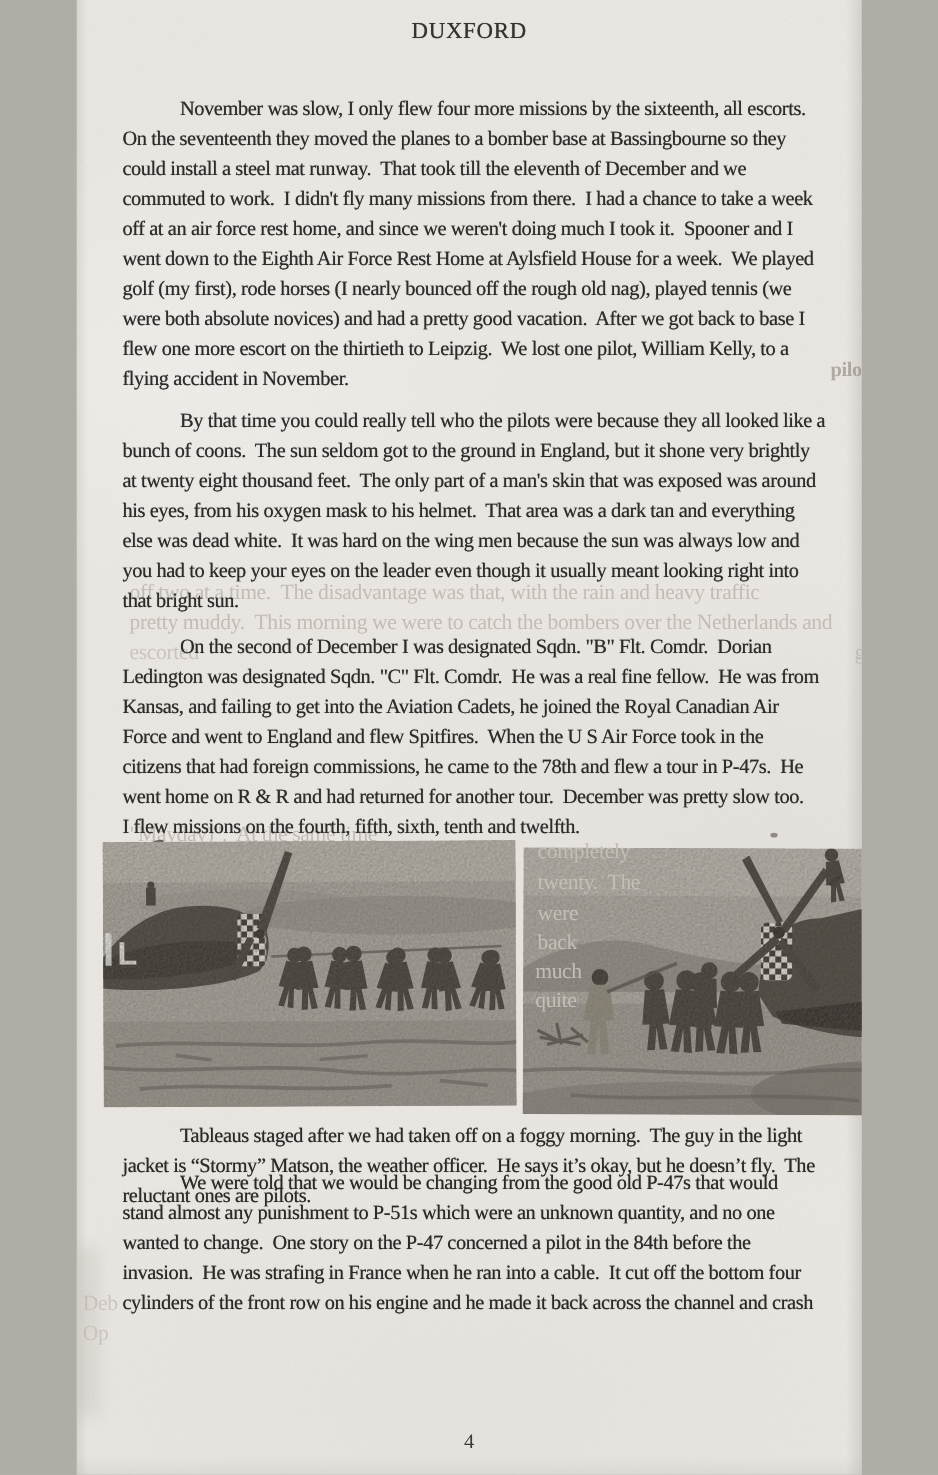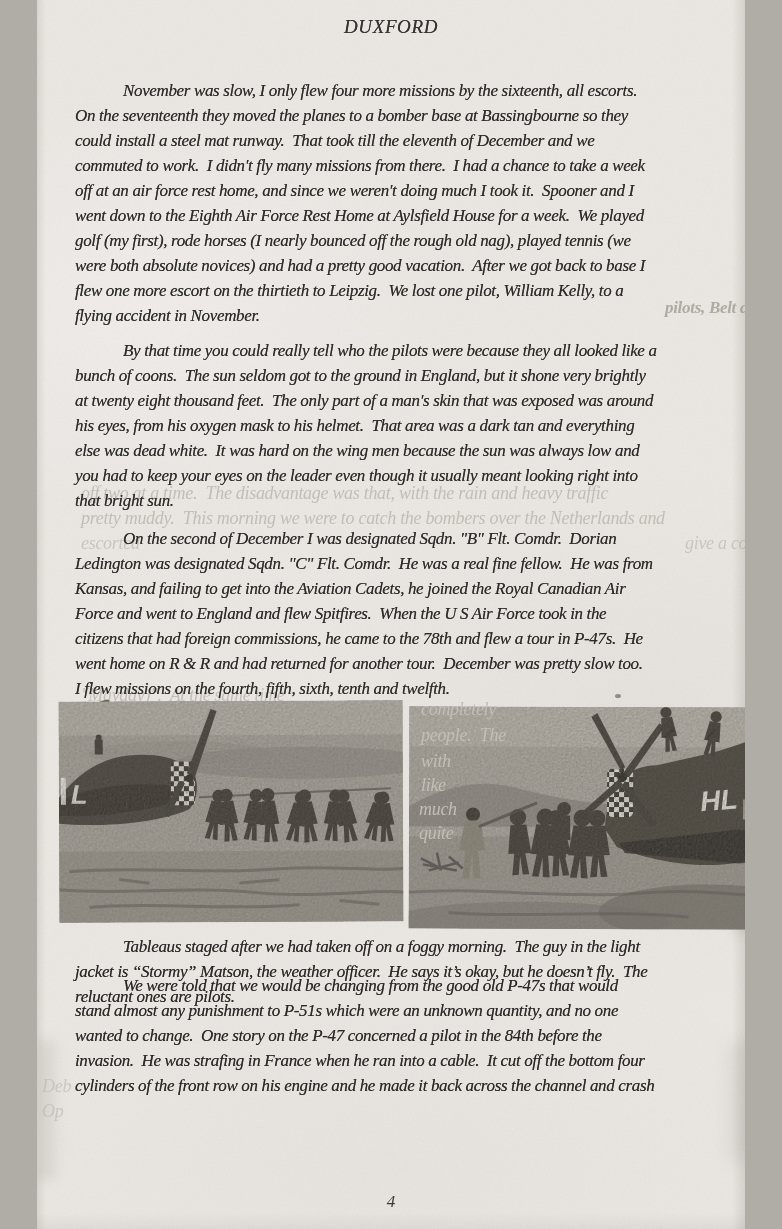--- a/index.html
+++ b/index.html
@@ -1,26 +1,25 @@
 <!DOCTYPE html>
 <html><head>
 <meta charset="utf-8">
 <style>
   * { margin:0; padding:0; box-sizing:border-box; }
   html,body { background:#b0aca6; }
   .page {
-    position:relative; width:708px; height:1229px; margin:0 auto;
+    position:relative; width:654px; height:1229px; margin:0 auto;
     background:#ebe8e4; overflow:hidden;
     font-family:"Liberation Serif","DejaVu Serif",serif;
     color:#2b2a28;
     background-image:
       radial-gradient(420px 300px at 15% 25%, rgba(244,242,239,.55), transparent 70%),
       radial-gradient(500px 380px at 85% 60%, rgba(223,219,214,.5), transparent 70%),
       radial-gradient(600px 300px at 50% 95%, rgba(228,225,220,.6), transparent 75%);
-    font-style: italic;
   }
   .hdr {
     position:absolute; left:0; right:0; top:16px; text-align:center;
     font-size:19px; letter-spacing:.6px; color:#33312f;
     text-shadow:0 0 .6px rgba(45,42,40,.8);
   }
   .tb {
     position:absolute; left:38px; width:744px;
     font-size:17px; line-height:25px; letter-spacing:-.35px;
     white-space:pre-wrap; text-indent:48px;
@@ -58,23 +57,23 @@
   <div class="wash" style="left:0px;top:1040px;width:18px;height:140px;background:rgba(182,178,170,.3);filter:blur(6px);"></div>
   <div class="wash" style="left:740px;top:90px;width:42px;height:240px;background:rgba(197,193,186,.28);filter:blur(7px);"></div>
 
   <div class="bleed strong" style="left:628px;top:296px;font-size:17px;">pilots, Belt and Smith.</div>
   <div class="bleed" style="left:44px;top:481px;">off two at a time.  The disadvantage was that, with the rain and heavy traffic</div>
   <div class="bleed" style="left:44px;top:506px;">pretty muddy.  This morning we were to catch the bombers over the Netherlands and</div>
   <div class="bleed" style="left:44px;top:531px;opacity:.8;">escorted</div>
   <div class="bleed" style="left:648px;top:531px;opacity:.8;">give a coup</div>
   <div class="bleed" style="left:44px;top:683px;">"Mayday)".  At the same time</div>
   <div class="bleed" style="left:384px;top:697px;z-index:4;">completely</div>
-  <div class="bleed" style="left:384px;top:723px;z-index:4;">people.  The</div>
-  <div class="bleed" style="left:384px;top:749px;z-index:4;">with</div>
-  <div class="bleed" style="left:384px;top:773px;z-index:4;">like</div>
+  <div class="bleed" style="left:384px;top:723px;z-index:4;">twenty.  The</div>
+  <div class="bleed" style="left:384px;top:749px;z-index:4;">were</div>
+  <div class="bleed" style="left:384px;top:773px;z-index:4;">back</div>
   <div class="bleed" style="left:382px;top:797px;z-index:4;">much</div>
   <div class="bleed" style="left:382px;top:821px;z-index:4;">quite</div>
   <div class="bleed" style="left:5px;top:1074px;opacity:.75;">Deb</div>
   <div class="bleed" style="left:5px;top:1099px;opacity:.75;">Op</div>
 
   <div class="hdr">DUXFORD</div>
 
   <div class="tb" style="top:78px;">November was slow, I only flew four more missions by the sixteenth, all escorts.
 On the seventeenth they moved the planes to a bomber base at Bassingbourne so they
 could install a steel mat runway.  That took till the eleventh of December and we

